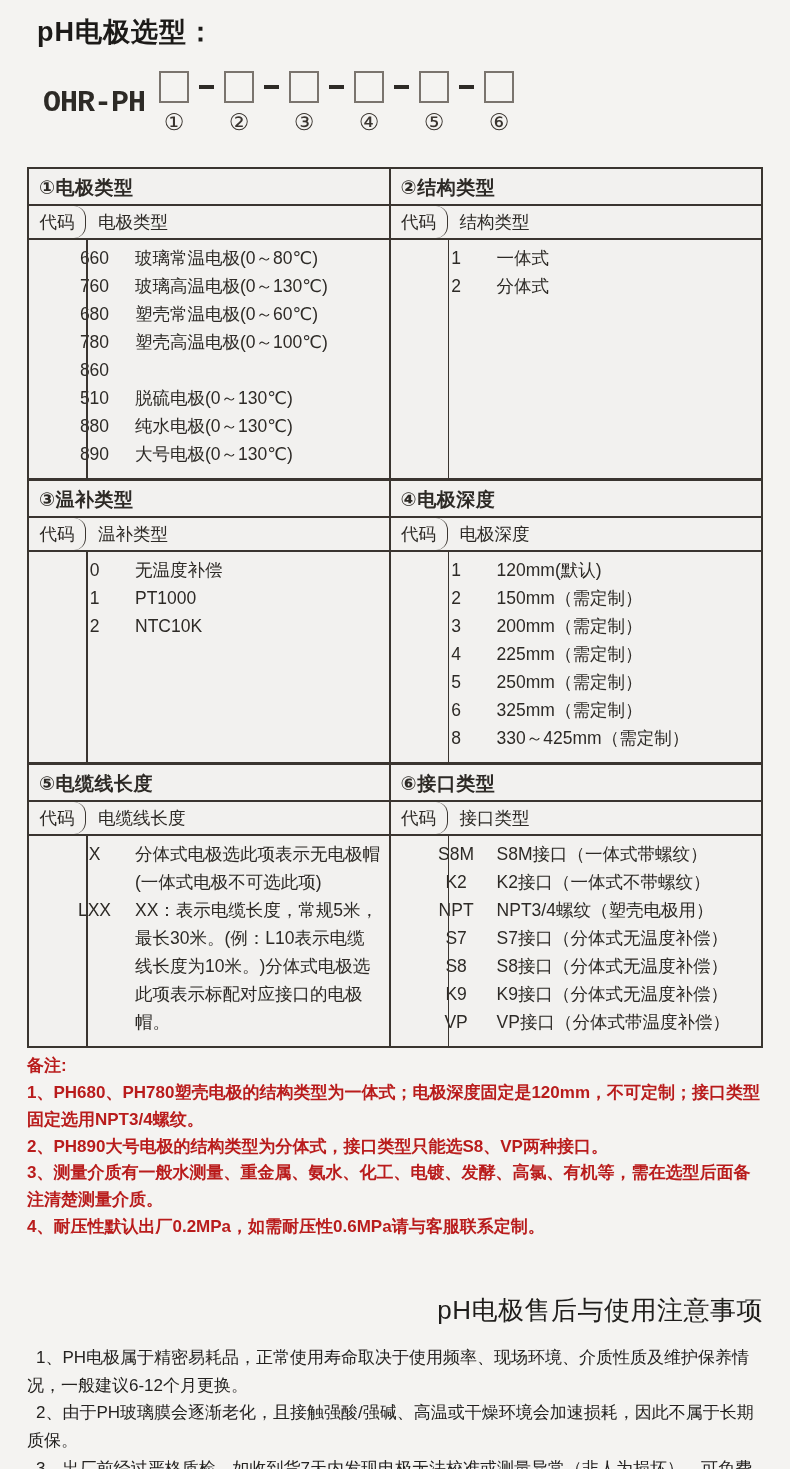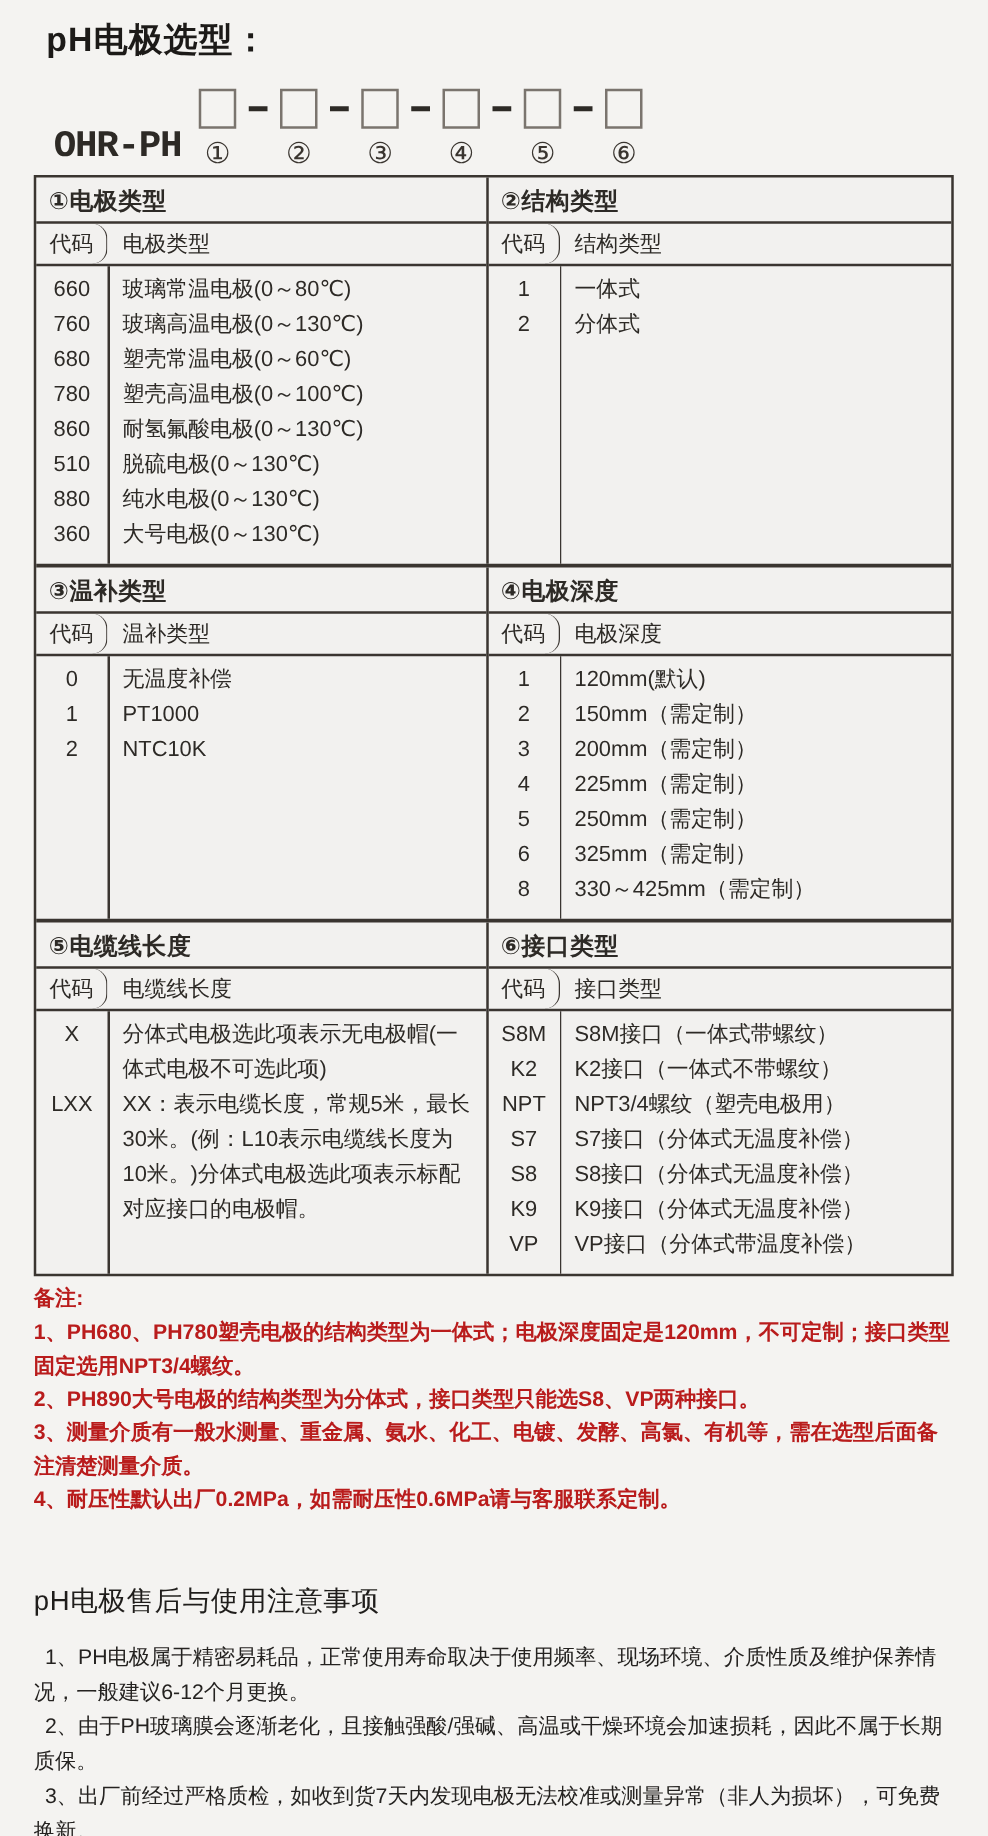--- a/index.html
+++ b/index.html
@@ -24,23 +24,23 @@
     font-size:27px;
     font-weight:bold;
     color:#1c1a18;
     margin:4px 0 21px 10px;
     letter-spacing:1px;
   }
 
   
   .model-row{
     display:flex;
-    align-items:flex-end;
+    align-items:center;
     margin-left:16px;
-    margin-bottom:5px;
+    margin-bottom:32px;
   }
   .model-prefix{
     font-family:"Liberation Mono","DejaVu Sans Mono",monospace;
     font-size:30px;
     font-weight:bold;
     letter-spacing:-1px;
     line-height:34px;
     margin-right:14px;
   }
   .code-group{display:flex;align-items:flex-start;}
@@ -95,39 +95,39 @@
     padding:4px 0 10px;
     font-size:17.5px;
   }
   .tbody::before{
     content:"";
     position:absolute;
     left:57px;top:0;bottom:0;
     width:1.5px;
     background:var(--border);
   }
-  .trow{display:grid;grid-template-columns:57px 1fr;line-height:28px;}
+  .trow{display:grid;grid-template-columns:57px 1fr;line-height:28px;padding-left:37px;}
   .cell.code-c{text-align:center;align-self:start;}
   .cell.name-c{padding:0 8px 0 12px;}
 
   
   .notes{
     margin-top:5px;
     font-weight:bold;
     font-size:17px;
     line-height:1.58;
     color:#b91c1c;
   }
   .notes .note-line{margin:0;}
 
   
   .aftersales{margin-top:52px;}
   .as-title{
-    text-align:left;
-    font-size:22px;
+    text-align:right;
+    font-size:26px;
     font-weight:400;
     color:#1f1d1b;
     margin-bottom:16px;
     letter-spacing:0.5px;
   }
   .as-list{font-size:17px;line-height:1.63;color:#242220;}
   .as-list .note-line{text-indent:9px;}
 </style>
 </head>
 <body>
@@ -192,32 +192,31 @@
             <div class="trow">
               <div class="cell code-c">680</div>
               <div class="cell name-c">塑壳常温电极(0～60℃)</div>
             </div>
             <div class="trow">
               <div class="cell code-c">780</div>
               <div class="cell name-c">塑壳高温电极(0～100℃)</div>
             </div>
             <div class="trow">
               <div class="cell code-c">860</div>
-              <div class="cell name-c">耐氢氟酸电极(0～130℃)</div>
             </div>
             <div class="trow">
               <div class="cell code-c">510</div>
               <div class="cell name-c">脱硫电极(0～130℃)</div>
             </div>
             <div class="trow">
               <div class="cell code-c">880</div>
               <div class="cell name-c">纯水电极(0～130℃)</div>
             </div>
             <div class="trow">
-              <div class="cell code-c">360</div>
+              <div class="cell code-c">890</div>
               <div class="cell name-c">大号电极(0～130℃)</div>
             </div>
           </div>
       </div>
       <div class="subtable right">
         <div class="sec-header">②结构类型</div>
         <div class="thead">
           <div class="code-h">代码</div>
           <div class="name-h">结构类型</div>
         </div>

